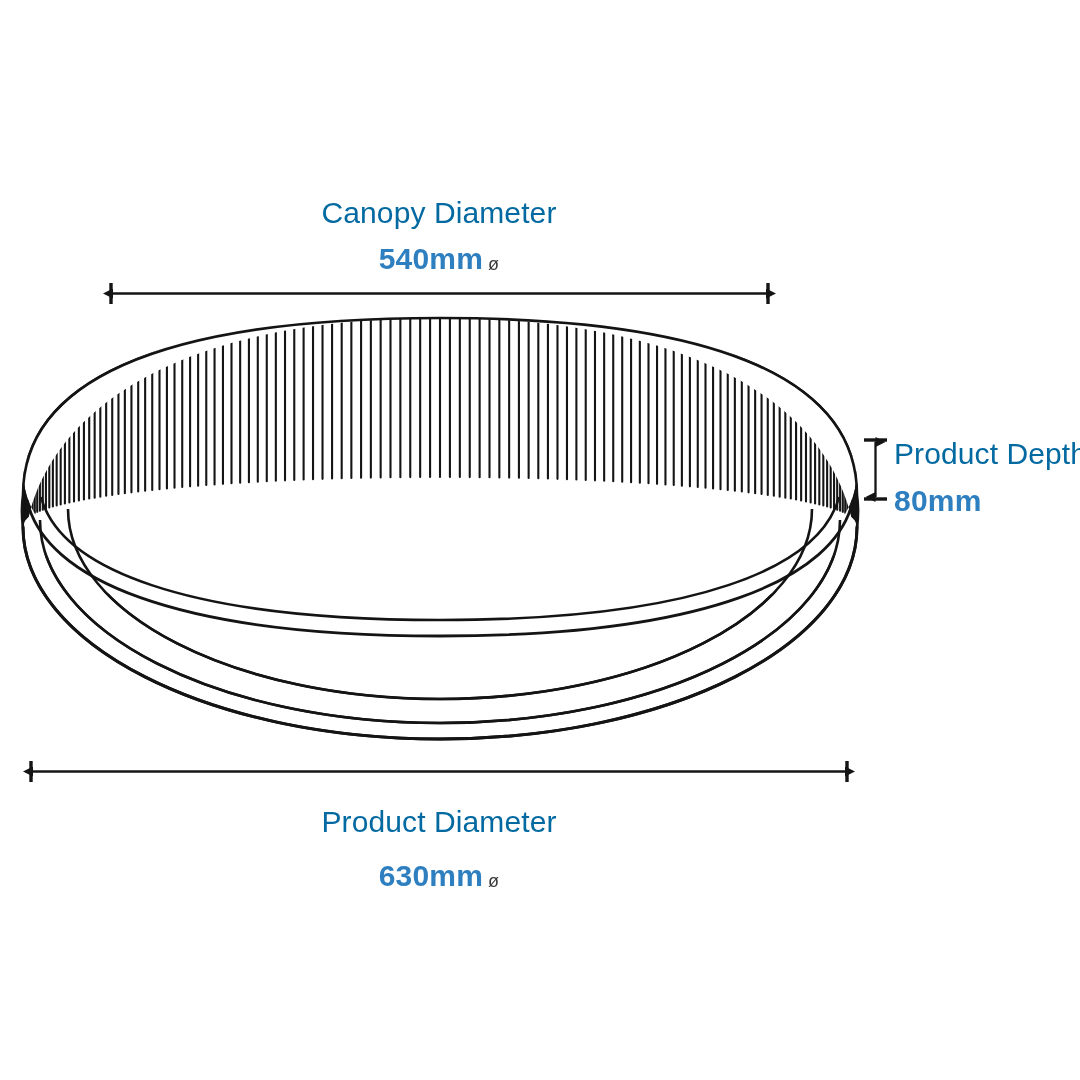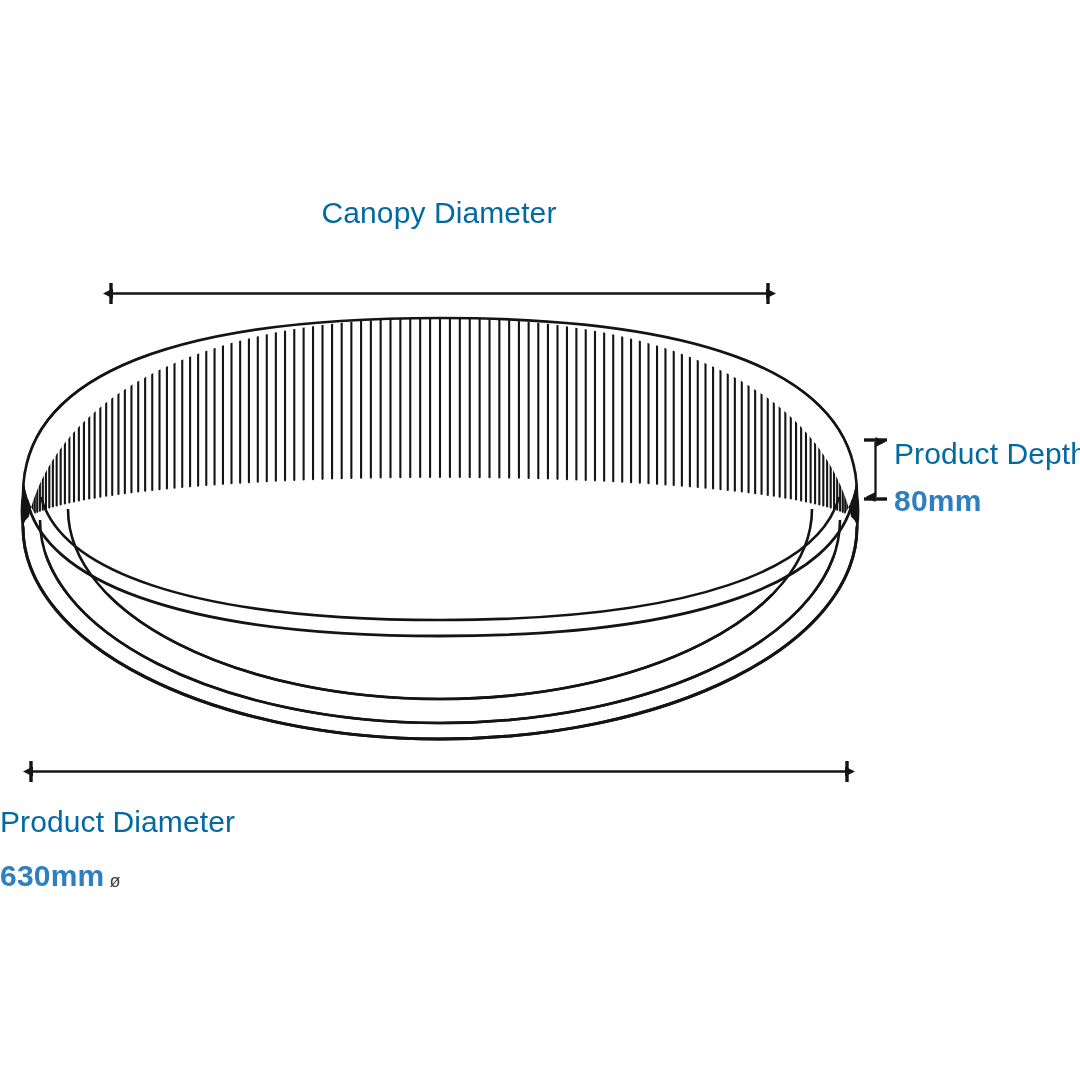--- a/index.html
+++ b/index.html
@@ -61,21 +61,21 @@
     top: 196px;
     width: 878px;
     text-align: center;
   }
   #canopy-dim-block .dim-value { display: block; margin-top: 12px; }
   
   #product-dim-block {
     left: 0;
     top: 805px;
     width: 878px;
-    text-align: left;
+    text-align: center;
   }
   #product-dim-block .dim-value { display: block; margin-top: 20px; }
   
   #depth-dim-block {
     left: 894px;
     top: 437px;
     text-align: left;
   }
   #depth-dim-block .dim-value { display: block; margin-top: 13px; }
 </style>
@@ -440,20 +440,21 @@
       <g>
         <line x1="864" y1="440" x2="887" y2="440" stroke="#141414" stroke-width="3.4"></line>
         <line x1="864" y1="499" x2="887" y2="499" stroke="#141414" stroke-width="3.4"></line>
         <line x1="875.5" y1="442" x2="875.5" y2="497" stroke="#141414" stroke-width="2.3" marker-start="url(#arrow-up)" marker-end="url(#arrow-down)"></line>
       </g>
     </g>
   </svg>
 
   <div class="dim-label" id="canopy-dim-block">
     <span class="dim-title">Canopy Diameter</span>
+    <span class="dim-value"><span>540mm</span><span class="dia-sym">ø</span></span>
   </div>
 
   <div class="dim-label" id="product-dim-block">
     <span class="dim-title">Product Diameter</span>
     <span class="dim-value"><span>630mm</span><span class="dia-sym">ø</span></span>
   </div>
 
   <div class="dim-label" id="depth-dim-block">
     <span class="dim-title">Product Depth</span>
     <span class="dim-value">80mm</span>

